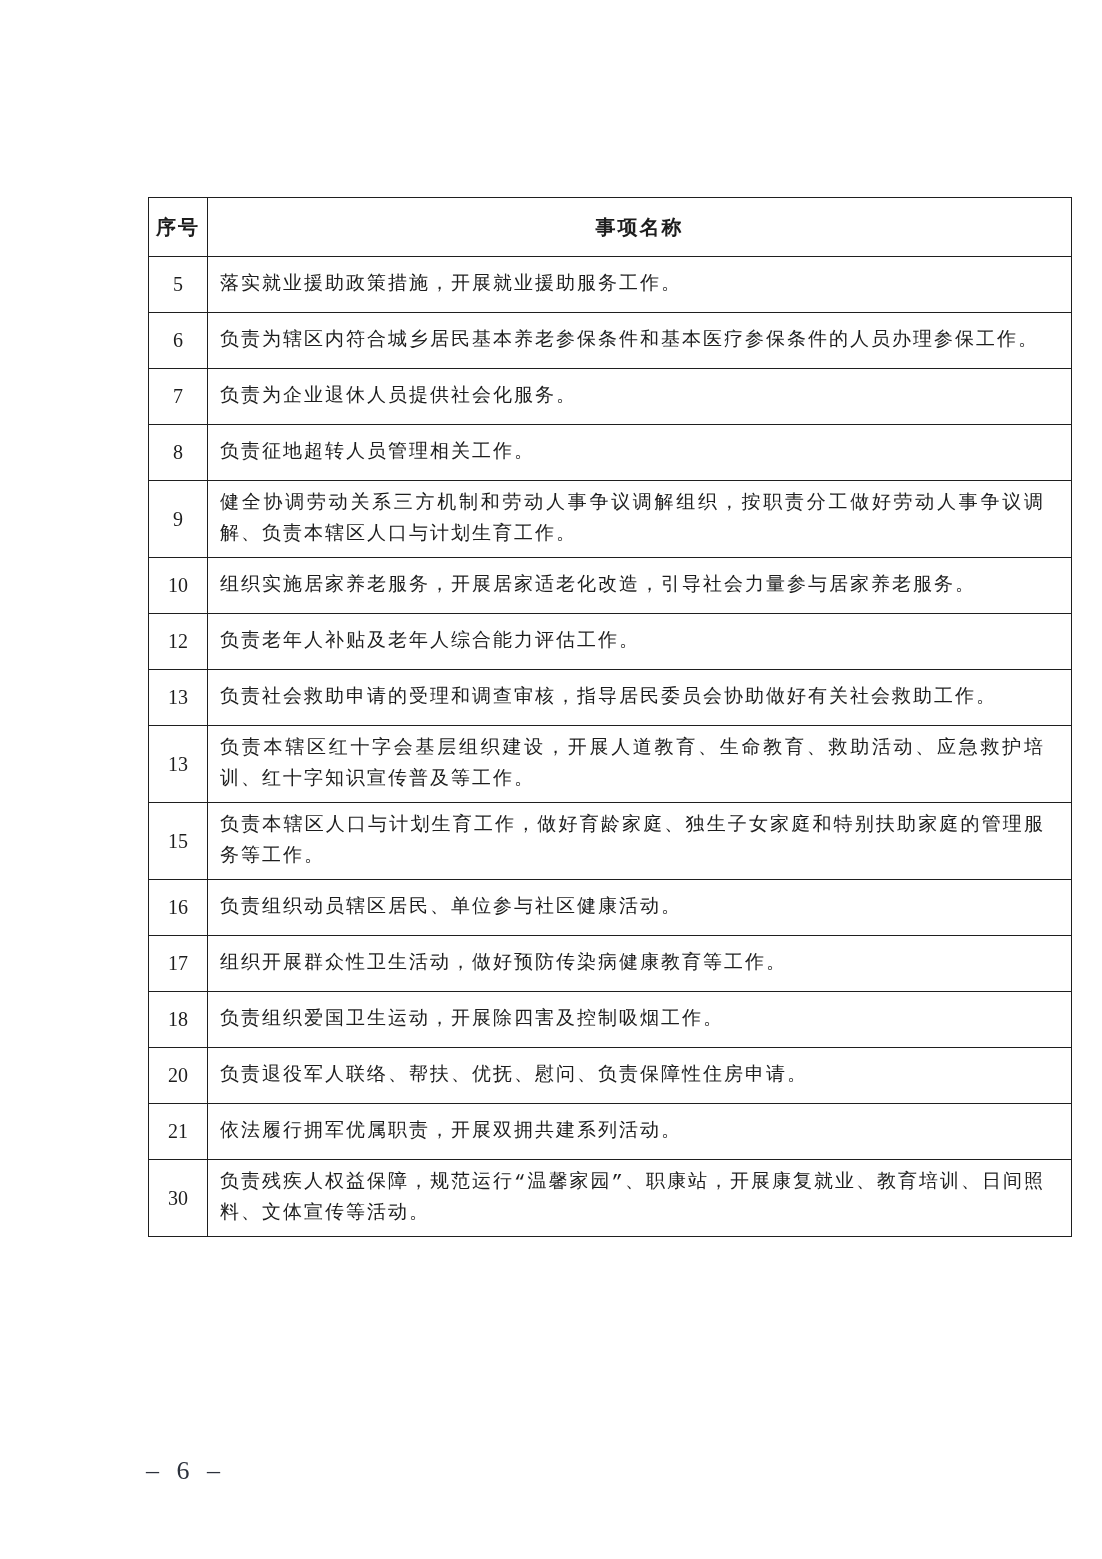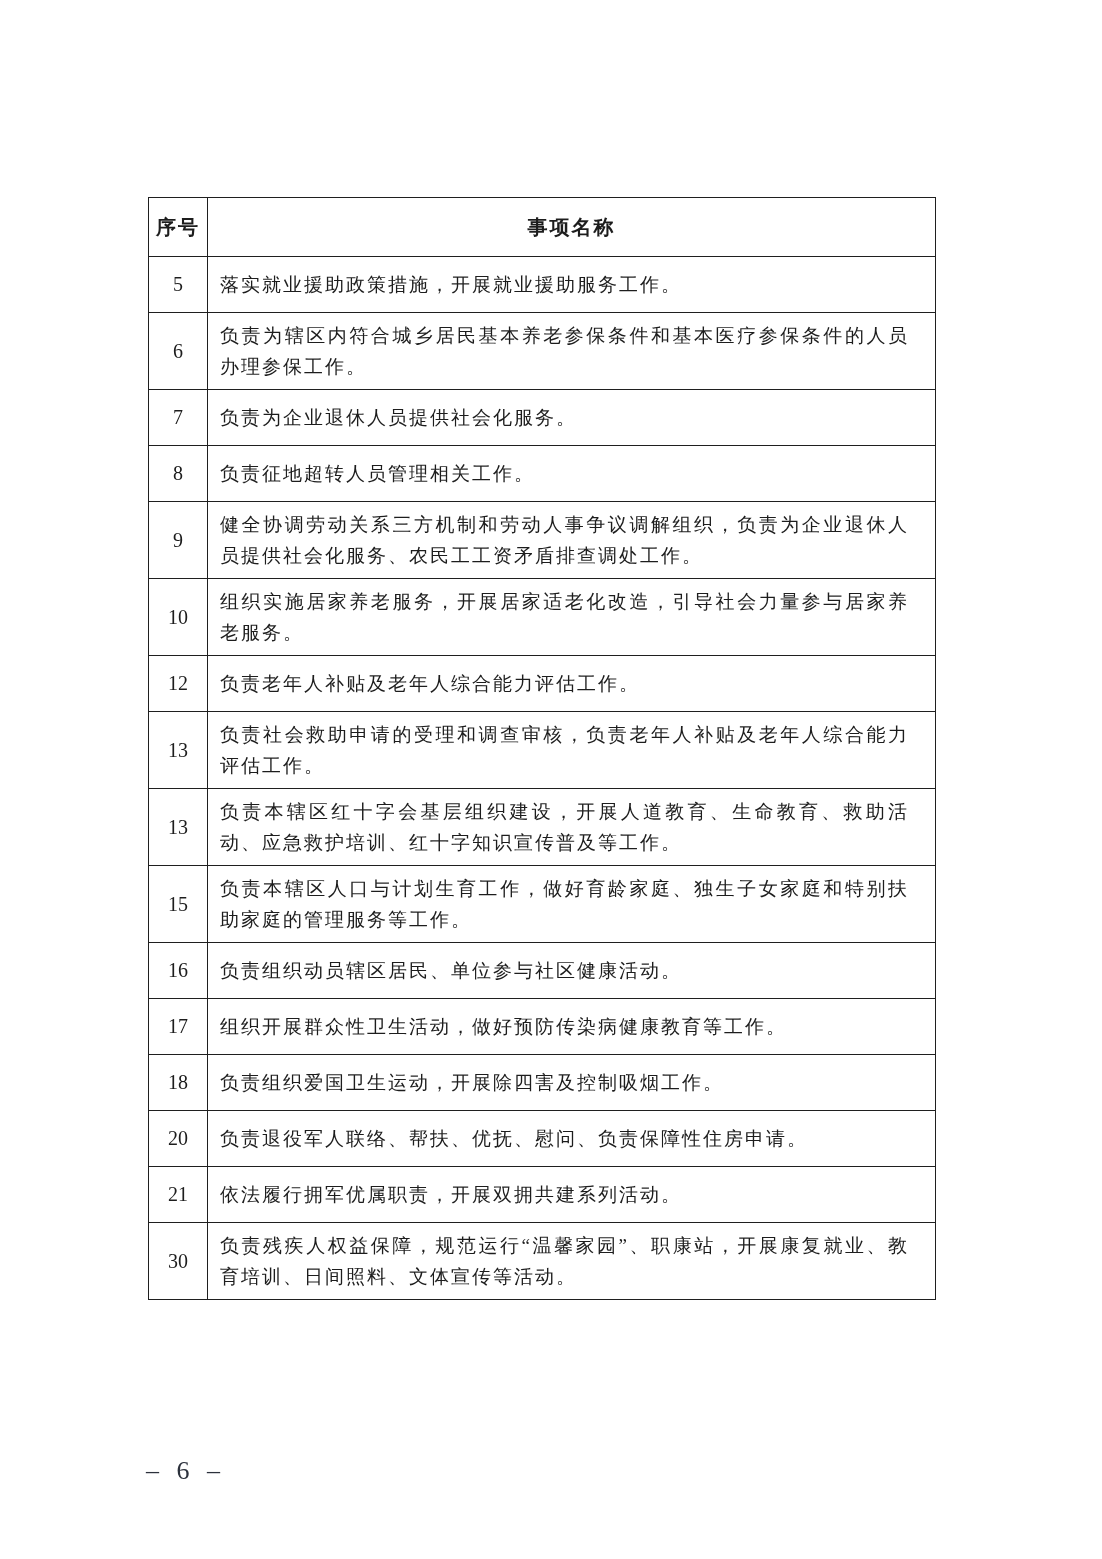--- a/index.html
+++ b/index.html
@@ -17,21 +17,21 @@
   }
   .page {
     position: absolute;
     inset: 0;
     background: #ffffff;
   }
   table.doc-table {
     position: absolute;
     left: 148px;
     top: 197px;
-    width: 788px;
+    width: 924px;
     border-collapse: collapse;
     table-layout: fixed;
     background: #ffffff;
   }
   table.doc-table col.col-no { width: 59px; }
   table.doc-table th,
   table.doc-table td {
     border: 1.5px solid #1f1f1f;
     background: #ffffff;
   }
@@ -55,20 +55,21 @@
     padding: 0;
   }
   td.item-cell {
     font-size: 19px;
     letter-spacing: 2px;
     line-height: 31px;
     color: #1d1d1d;
     text-align: justify;
     vertical-align: middle;
     padding: 7px 26px 7px 12px;
+    font-family: Liberation Mono, monospace;
   }
   .page-number {
     position: absolute;
     left: 146px;
     top: 1456px;
     font-size: 26px;
     letter-spacing: 1px;
     word-spacing: 9px;
     color: #2c313c;
     font-family: "Liberation Serif", "DejaVu Serif", serif;
@@ -102,33 +103,33 @@
       <tr>
         <td class="num-cell">7</td>
         <td class="item-cell">负责为企业退休人员提供社会化服务。</td>
       </tr>
       <tr>
         <td class="num-cell">8</td>
         <td class="item-cell">负责征地超转人员管理相关工作。</td>
       </tr>
       <tr>
         <td class="num-cell">9</td>
-        <td class="item-cell">健全协调劳动关系三方机制和劳动人事争议调解组织，负责为企业退休人员提供社会化服务、农民工工资矛盾排查调处工作。</td>
+        <td class="item-cell">健全协调劳动关系三方机制和劳动人事争议调解组织，按职责分工做好劳动人事争议调解、负责本辖区人口与计划生育工作。</td>
       </tr>
       <tr>
         <td class="num-cell">10</td>
         <td class="item-cell">组织实施居家养老服务，开展居家适老化改造，引导社会力量参与居家养老服务。</td>
       </tr>
       <tr>
         <td class="num-cell">12</td>
         <td class="item-cell">负责老年人补贴及老年人综合能力评估工作。</td>
       </tr>
       <tr>
         <td class="num-cell">13</td>
-        <td class="item-cell">负责社会救助申请的受理和调查审核，负责老年人补贴及老年人综合能力评估工作。</td>
+        <td class="item-cell">负责社会救助申请的受理和调查审核，指导居民委员会协助做好有关社会救助工作。</td>
       </tr>
       <tr>
         <td class="num-cell">13</td>
         <td class="item-cell">负责本辖区红十字会基层组织建设，开展人道教育、生命教育、救助活动、应急救护培训、红十字知识宣传普及等工作。</td>
       </tr>
       <tr>
         <td class="num-cell">15</td>
         <td class="item-cell">负责本辖区人口与计划生育工作，做好育龄家庭、独生子女家庭和特别扶助家庭的管理服务等工作。</td>
       </tr>
       <tr>

